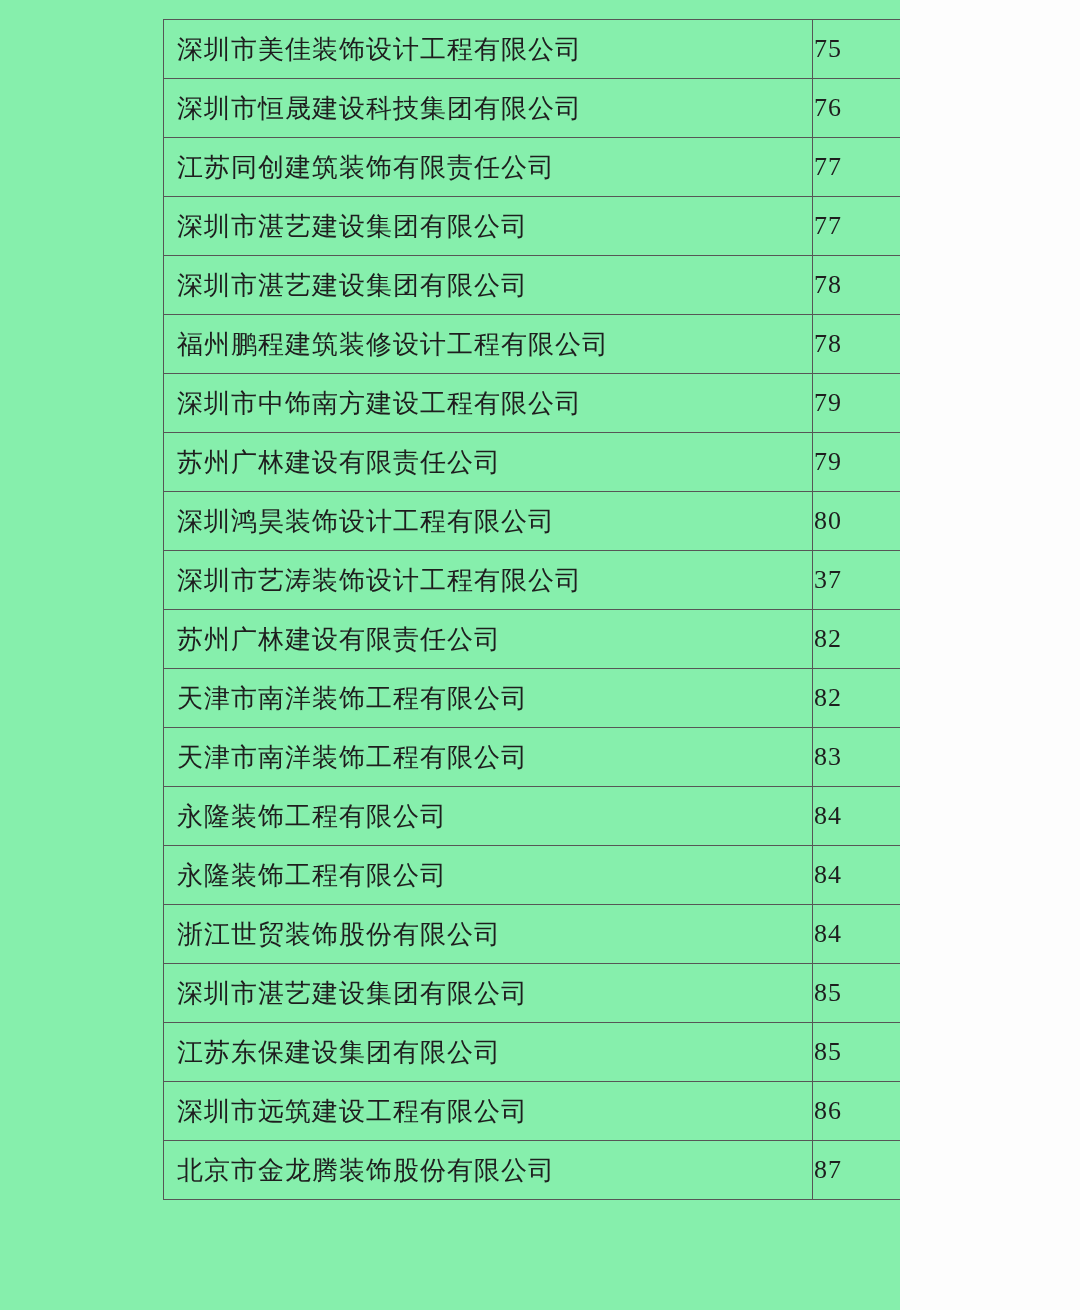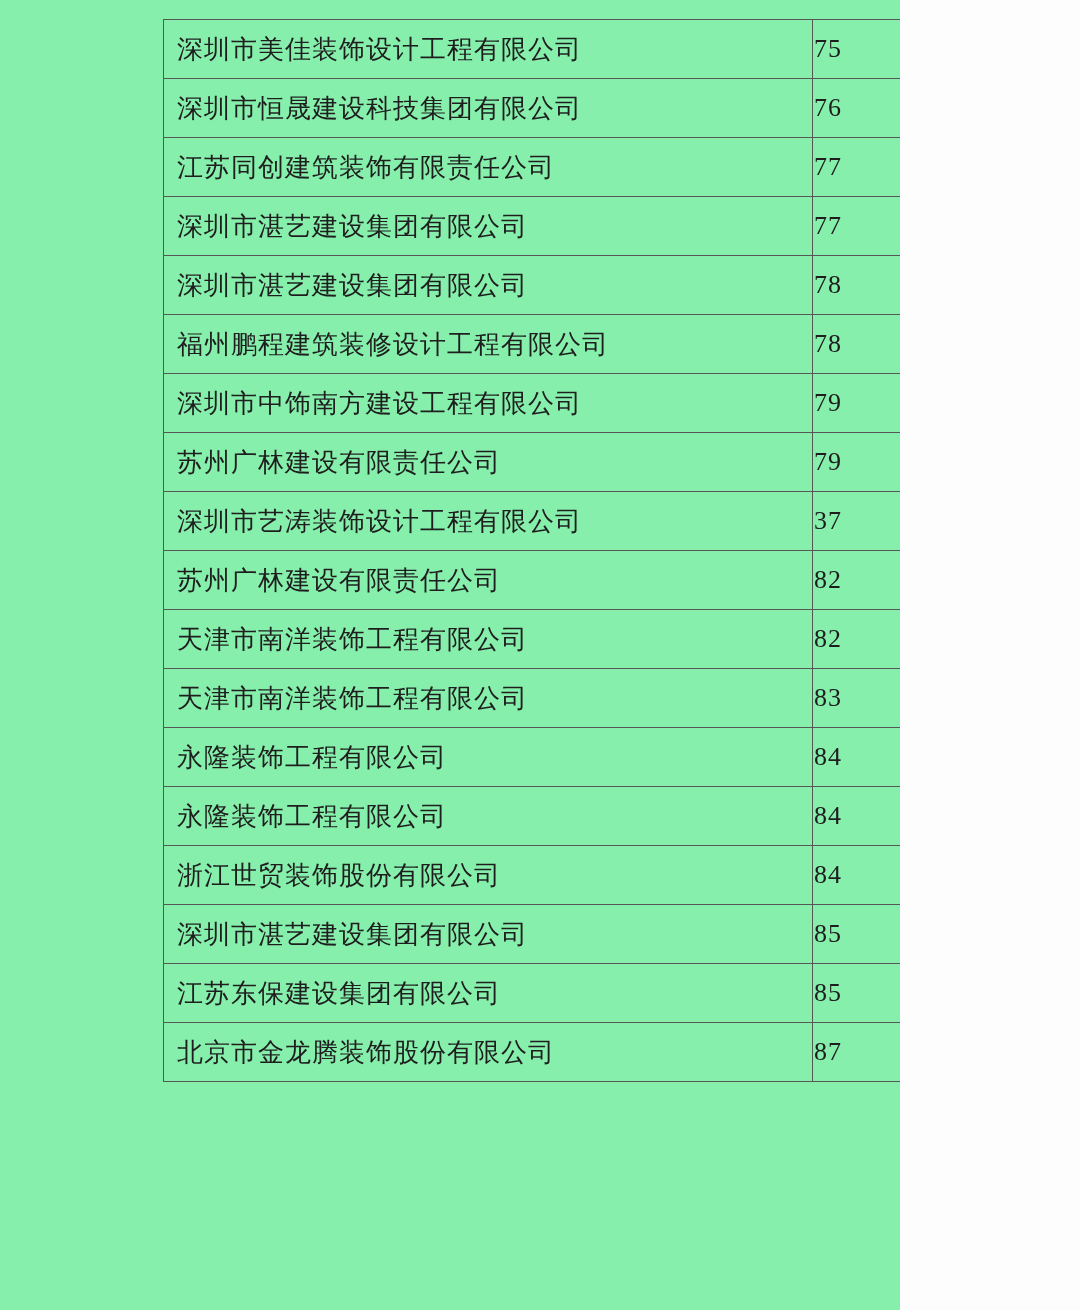--- a/index.html
+++ b/index.html
@@ -86,20 +86,24 @@
         </tr>
         <tr>
           <td class="name-cell">深圳市中饰南方建设工程有限公司</td>
           <td class="score-cell">79</td>
         </tr>
         <tr>
           <td class="name-cell">苏州广林建设有限责任公司</td>
           <td class="score-cell">79</td>
         </tr>
         <tr>
+          <td class="name-cell">深圳鸿昊装饰设计工程有限公司</td>
+          <td class="score-cell">80</td>
+        </tr>
+        <tr>
           <td class="name-cell">深圳市艺涛装饰设计工程有限公司</td>
           <td class="score-cell">37</td>
         </tr>
         <tr>
           <td class="name-cell">苏州广林建设有限责任公司</td>
           <td class="score-cell">82</td>
         </tr>
         <tr>
           <td class="name-cell">天津市南洋装饰工程有限公司</td>
           <td class="score-cell">82</td>
@@ -122,19 +126,23 @@
         </tr>
         <tr>
           <td class="name-cell">深圳市湛艺建设集团有限公司</td>
           <td class="score-cell">85</td>
         </tr>
         <tr>
           <td class="name-cell">江苏东保建设集团有限公司</td>
           <td class="score-cell">85</td>
         </tr>
         <tr>
+          <td class="name-cell">深圳市远筑建设工程有限公司</td>
+          <td class="score-cell">86</td>
+        </tr>
+        <tr>
           <td class="name-cell">北京市金龙腾装饰股份有限公司</td>
           <td class="score-cell">87</td>
         </tr>
       </tbody>
   </table>
   <div class="page-number">7</div>
 </div>
 
 </body></html>

